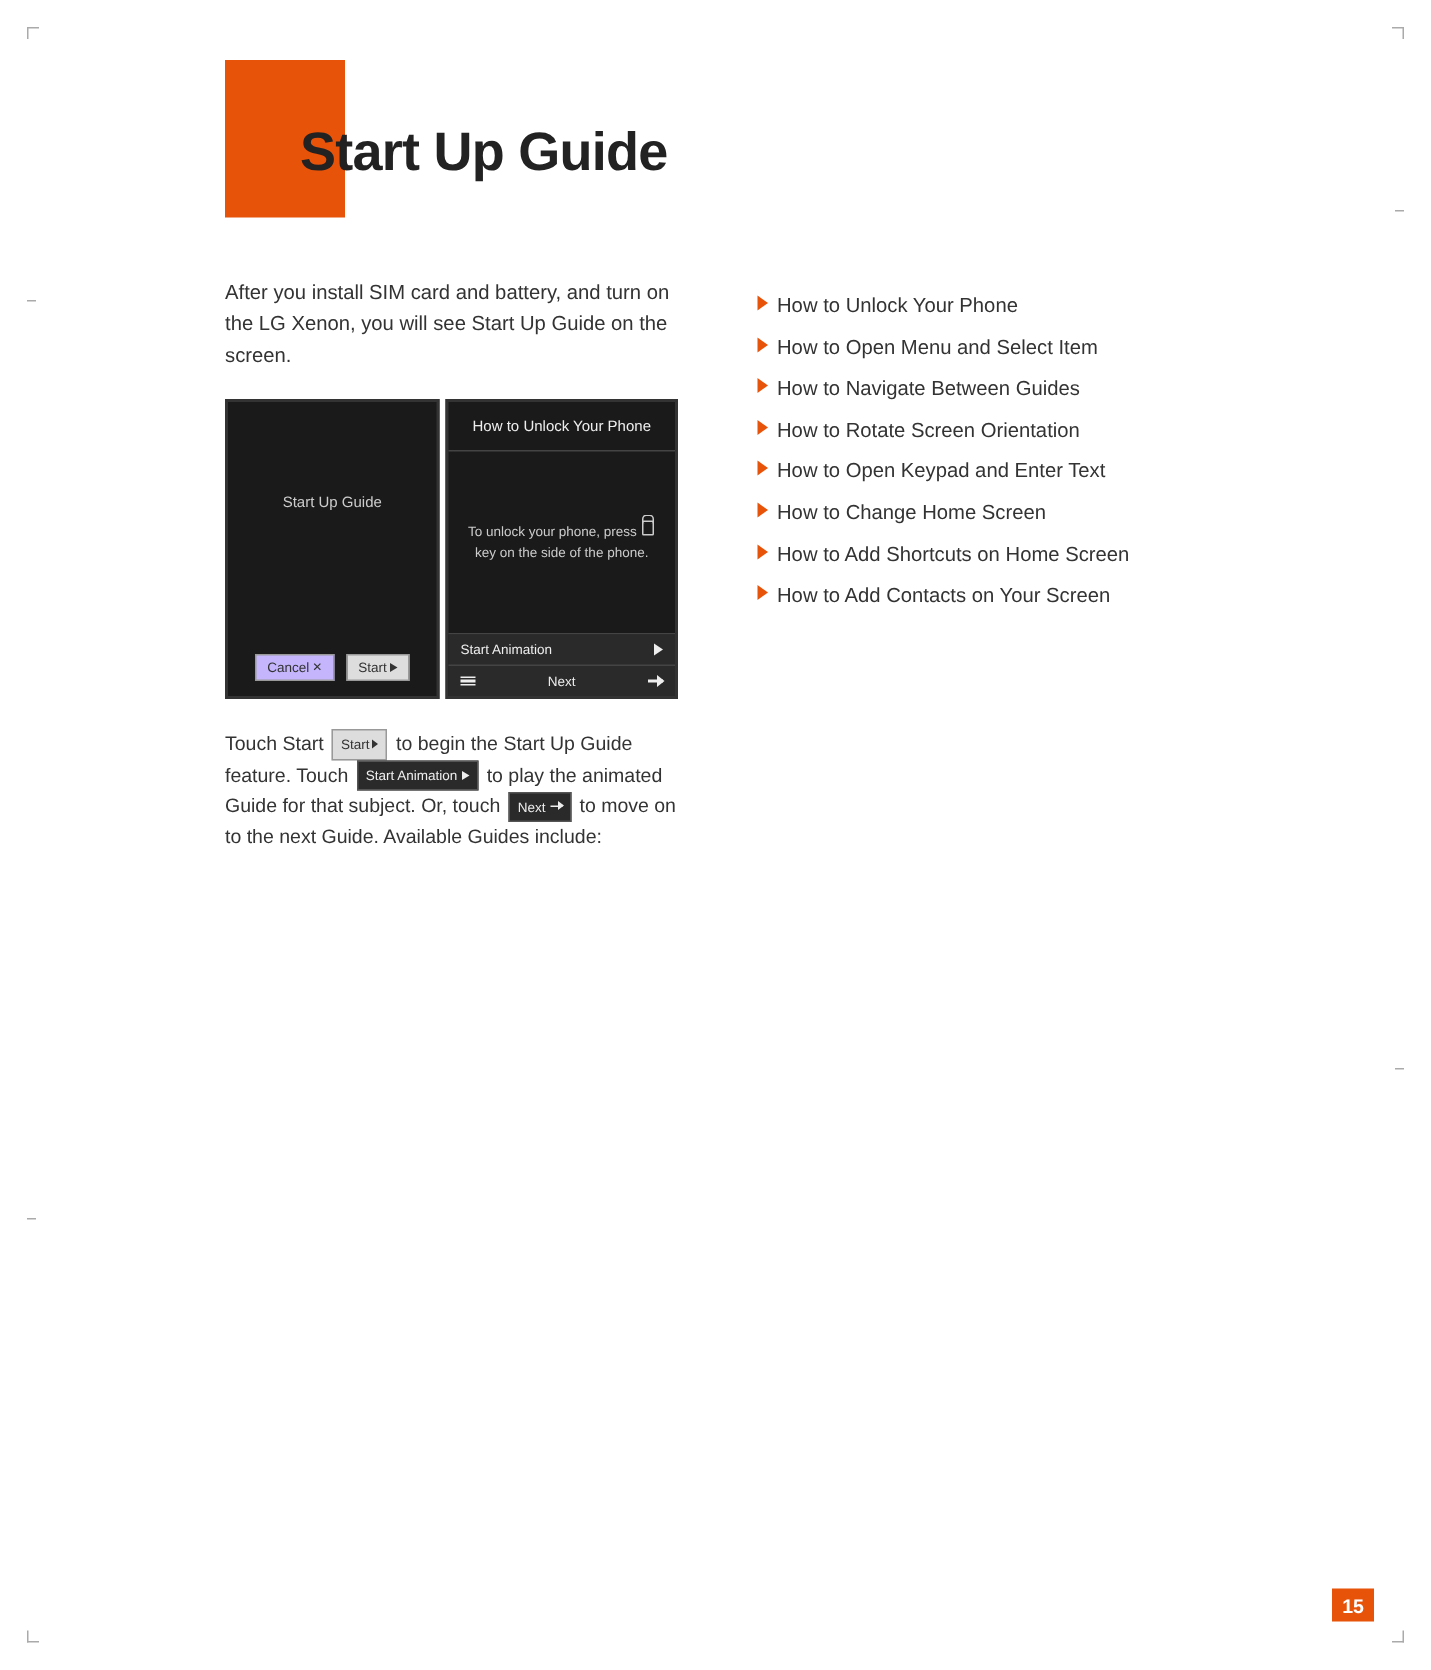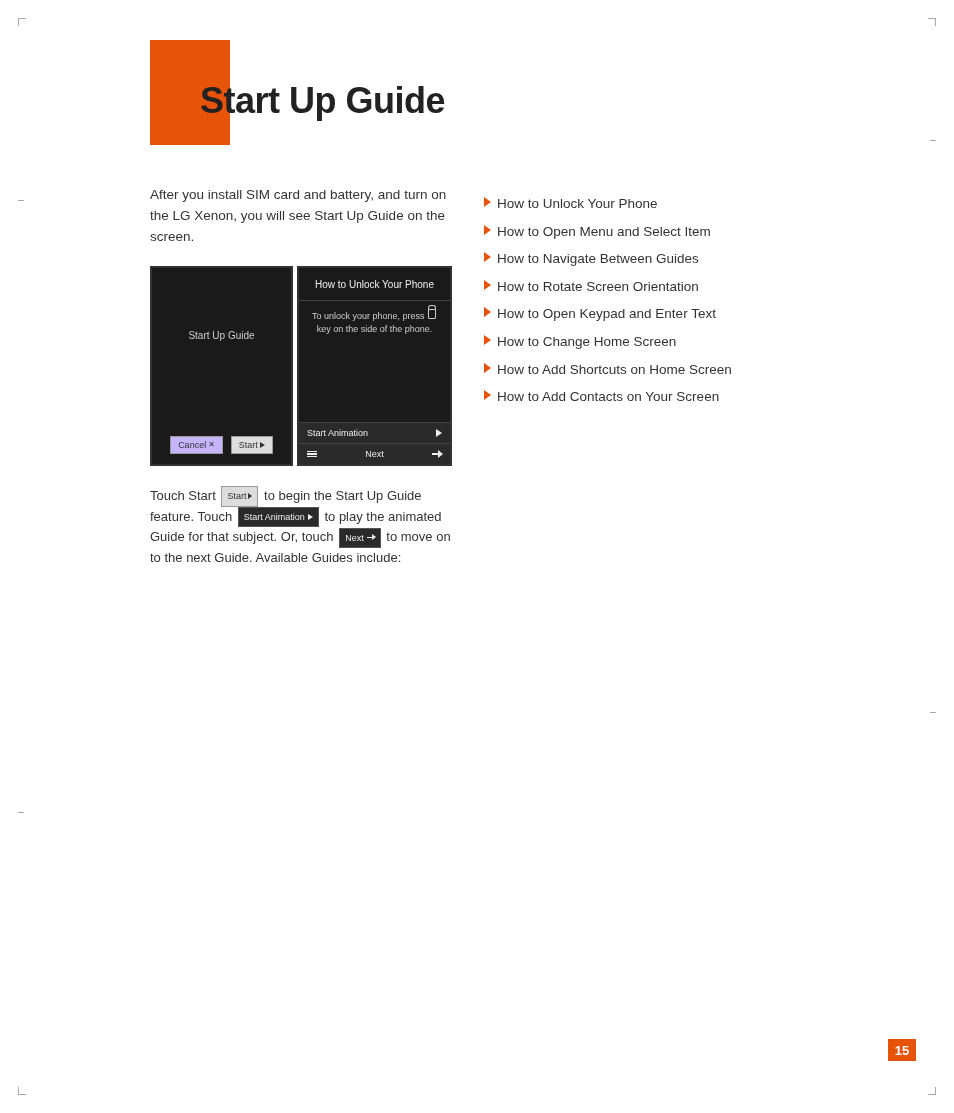--- a/index.html
+++ b/index.html
@@ -88,21 +88,21 @@
       padding-left: 50px;
     }
 
     
     .main-content {
       position: absolute;
       top: 185px;
       left: 150px;
       right: 66px;
       display: flex;
-      gap: 24px;
+      gap: 45px;
     }
 
     
     .left-col {
       width: 310px;
       flex-shrink: 0;
     }
 
     .intro-text {
       font-size: 13.5px;
@@ -180,20 +180,21 @@
       font-size: 10px;
       text-align: center;
       padding: 10px 8px 8px;
       line-height: 1.4;
       border-bottom: 1px solid #444;
     }
 
     .screen-right-body {
       flex: 1;
       display: flex;
+      align-items: center;
       justify-content: center;
       padding: 8px;
     }
 
     .screen-right-body p {
       color: #ccc;
       font-size: 9px;
       text-align: center;
       line-height: 1.5;
     }
@@ -382,21 +383,21 @@
       border-top: 5px solid transparent;
       border-bottom: 5px solid transparent;
       border-left: 7px solid #e8530a;
       margin-top: 4px;
       flex-shrink: 0;
     }
 
     
     .page-number {
       position: absolute;
-      bottom: 52px;
+      bottom: 32px;
       right: 38px;
       background: #e8530a;
       color: white;
       font-size: 13px;
       font-weight: bold;
       width: 28px;
       height: 22px;
       display: flex;
       align-items: center;
       justify-content: center;

